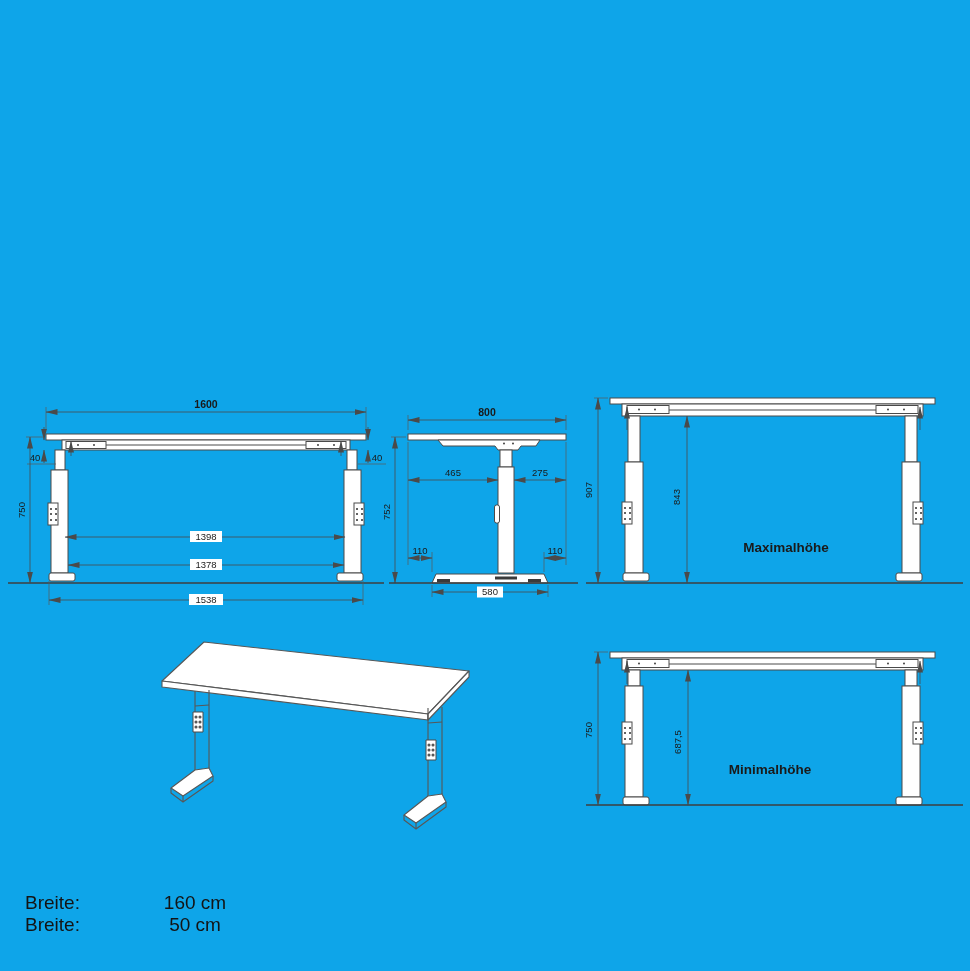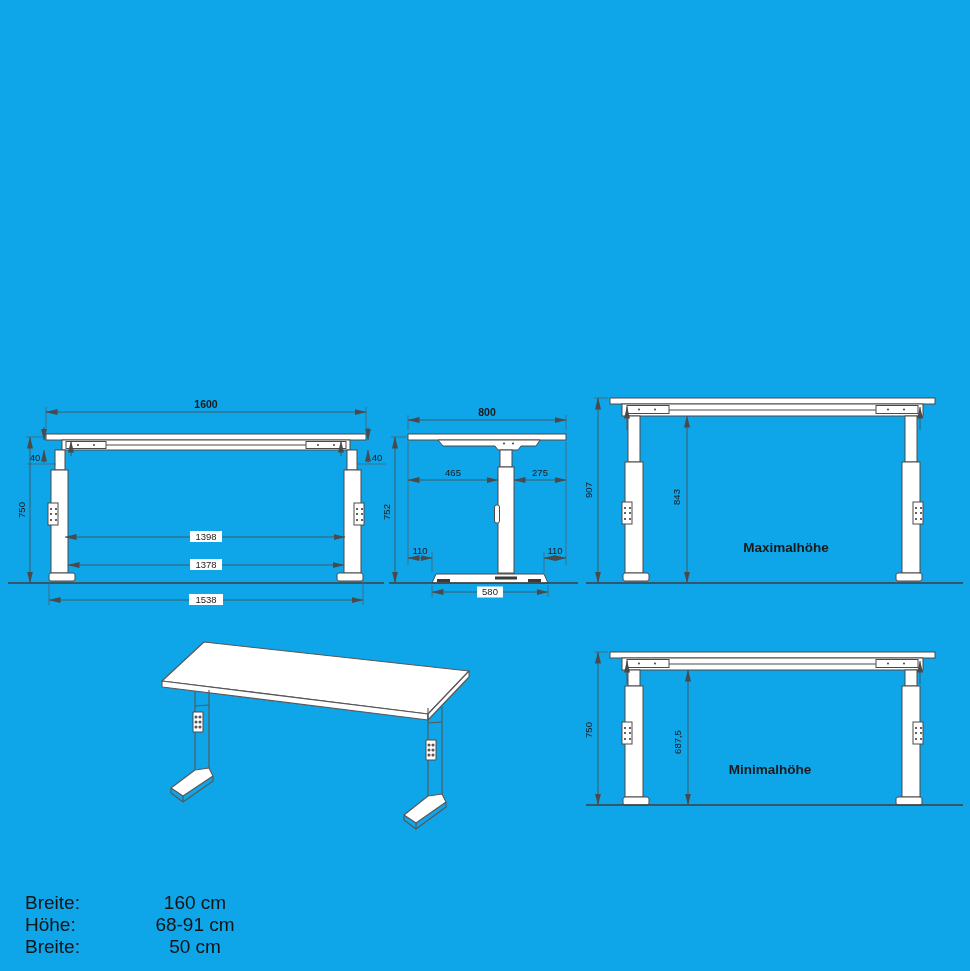--- a/index.html
+++ b/index.html
@@ -337,21 +337,17 @@
     <text class="viewlabel" x="770" y="774" text-anchor="middle">Minimalhöhe</text>
   </g>
 </svg>
 
 <div class="specs">
   <div class="spec-row">
     <span class="spec-label">Breite:</span>
     <span class="spec-value">160 cm</span>
   </div>
   <div class="spec-row">
-    <span class="spec-label">Höhe:</span>
-    <span class="spec-value">68-91 cm</span>
-  </div>
-  <div class="spec-row">
     <span class="spec-label">Breite:</span>
     <span class="spec-value">50 cm</span>
   </div>
 </div>
 </div>
 
 </body></html>

